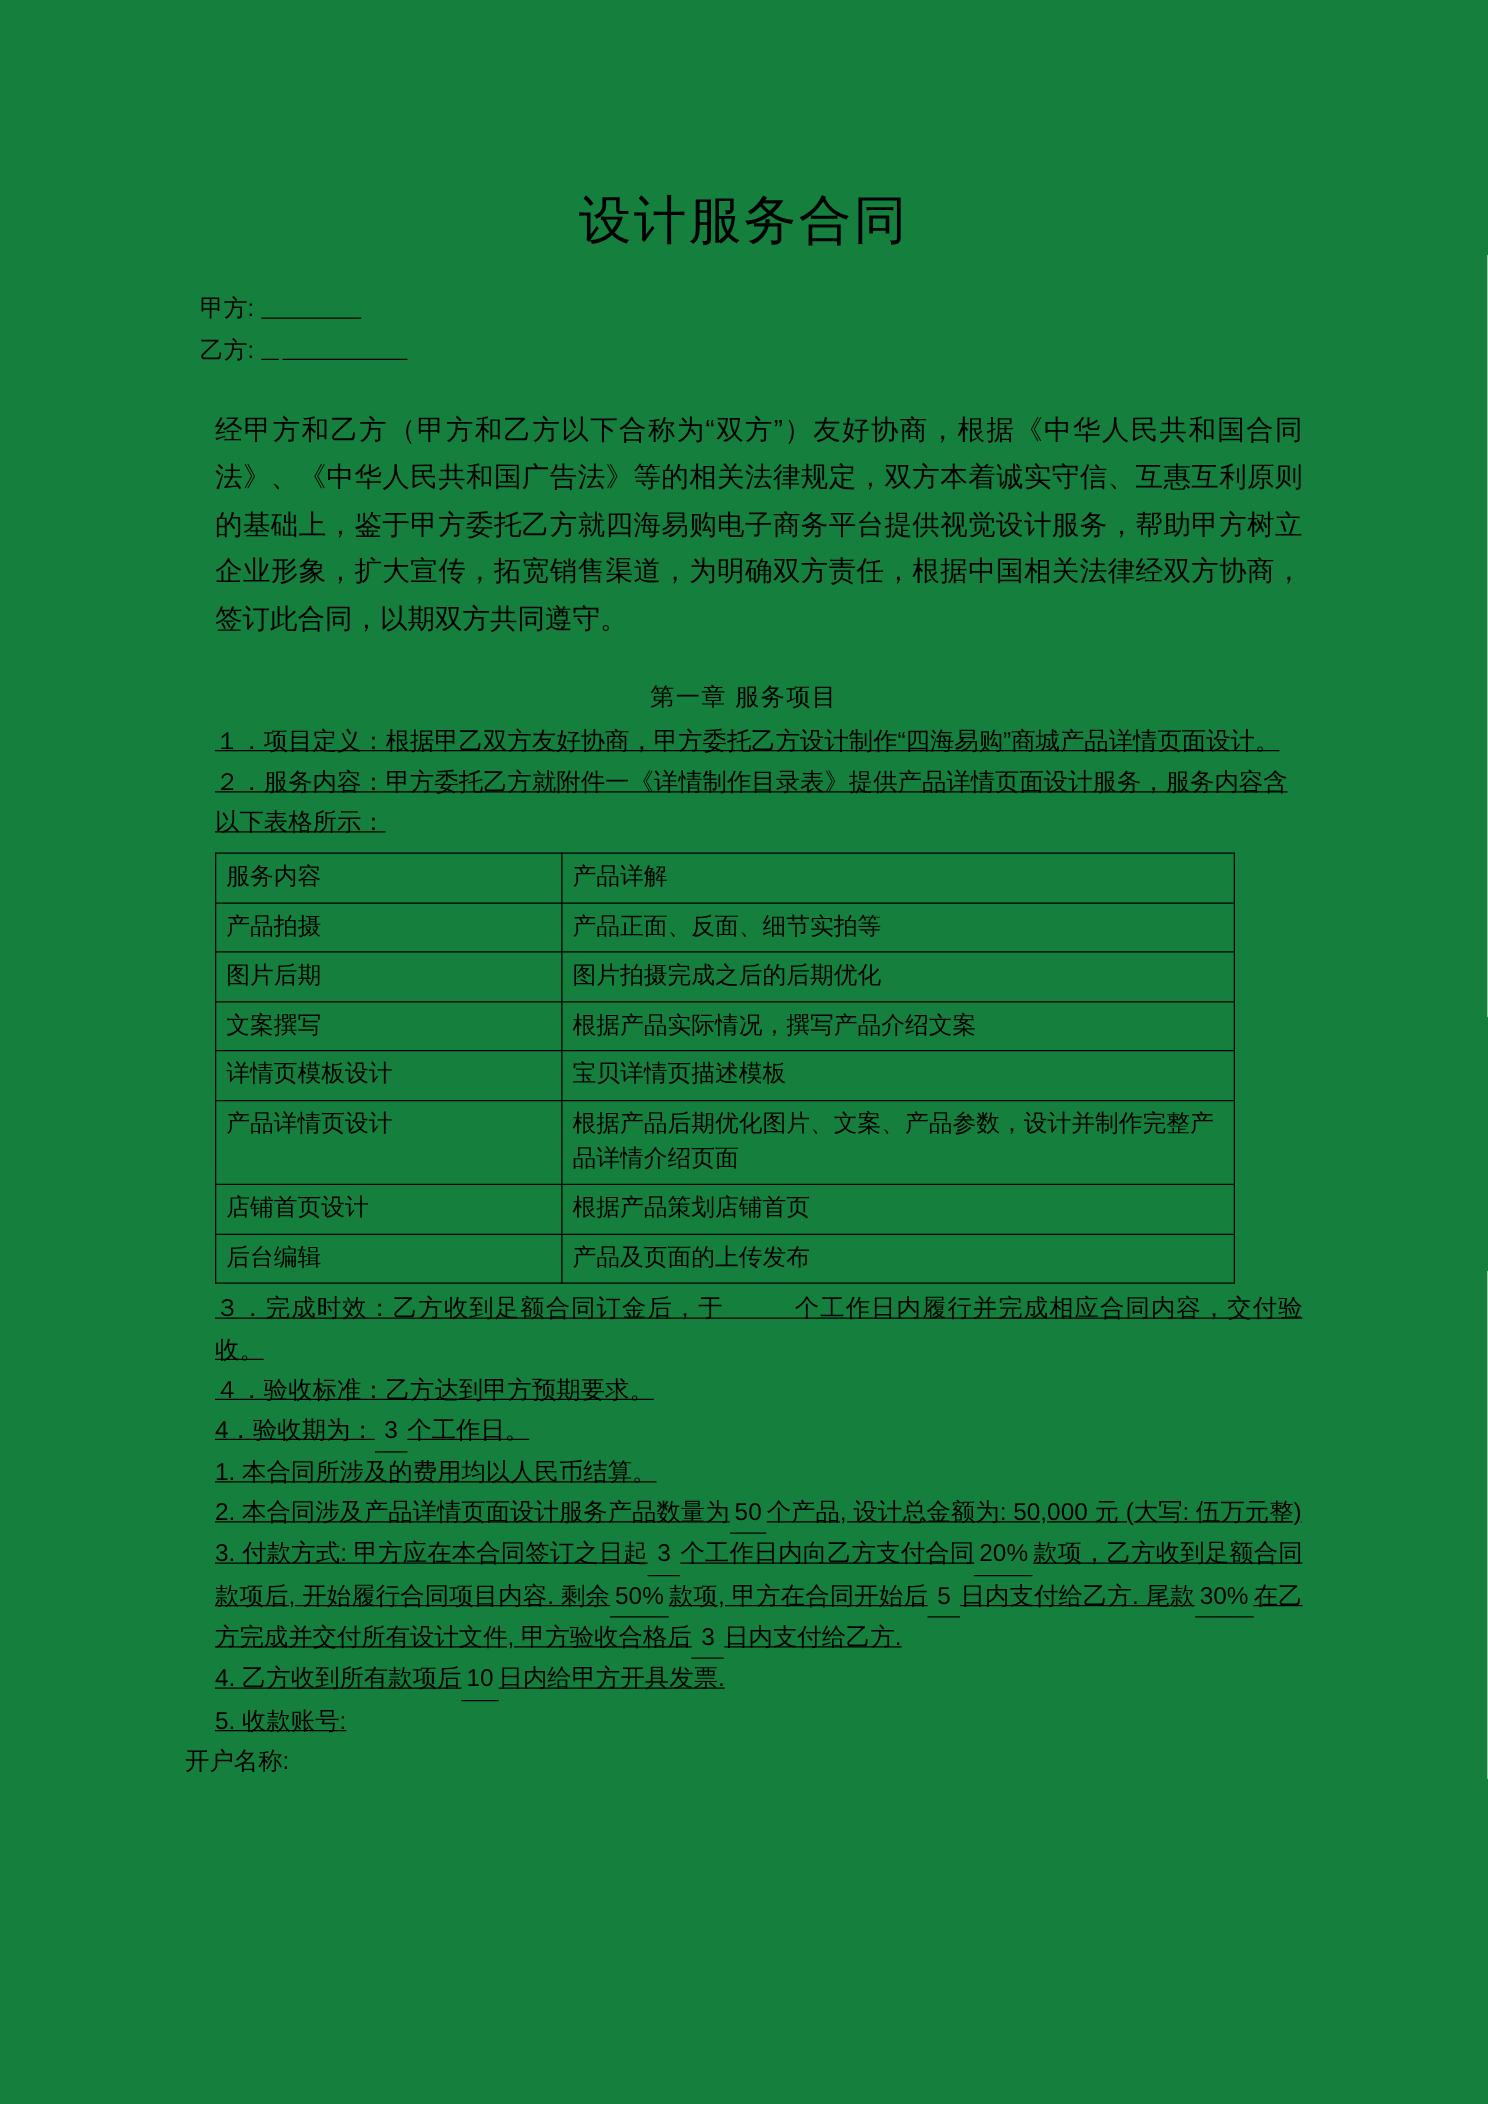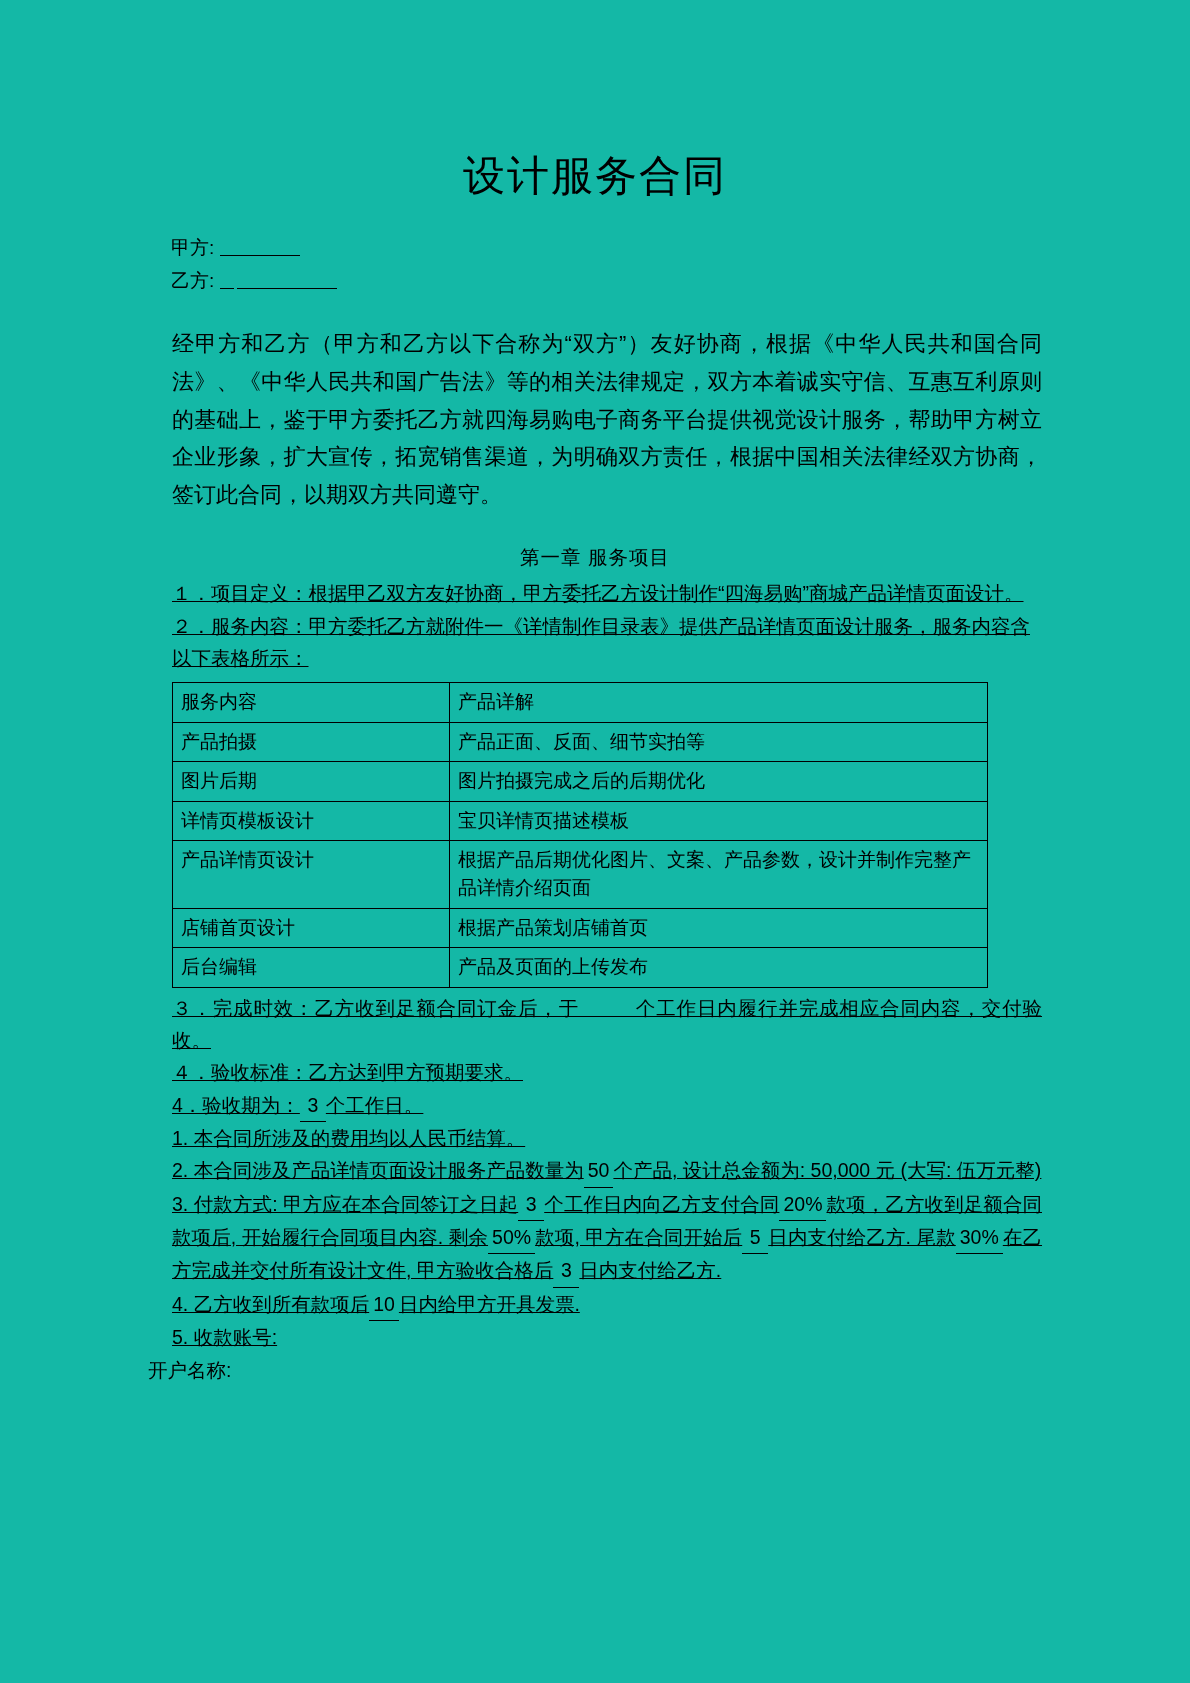--- a/index.html
+++ b/index.html
@@ -10,34 +10,34 @@
   body {
     font-family: "Liberation Sans", "DejaVu Sans", sans-serif;
     color: #000000;
   }
   .page {
     width: 1190px;
     height: 1683px;
     box-sizing: border-box;
     padding: 150px 148px 60px 148px;
     position: relative;
-    background: #14b8a6;
+    background: #15803d;
   }
   .doc-title {
     text-align: center;
     font-size: 42px;
     font-weight: normal;
     letter-spacing: 2px;
     margin: 0 0 28px 0;
     line-height: 1.25;
   }
   .party-line {
     font-size: 19px;
     line-height: 1.75;
-    margin-left: 23px;
+    margin-left: 12px;
   }
   .blank-ul {
     display: inline-block;
     border-bottom: 1.5px solid #000;
     min-width: 100px;
     height: 17px;
     vertical-align: -2px;
   }
   .blank-ul.short {
     min-width: 14px;
@@ -138,20 +138,24 @@
       </tr>
       <tr>
         <td class="col1">产品拍摄</td>
         <td>产品正面、反面、细节实拍等</td>
       </tr>
       <tr>
         <td class="col1">图片后期</td>
         <td>图片拍摄完成之后的后期优化</td>
       </tr>
       <tr>
+        <td class="col1">文案撰写</td>
+        <td>根据产品实际情况，撰写产品介绍文案</td>
+      </tr>
+      <tr>
         <td class="col1">详情页模板设计</td>
         <td>宝贝详情页描述模板</td>
       </tr>
       <tr>
         <td class="col1">产品详情页设计</td>
         <td>根据产品后期优化图片、文案、产品参数，设计并制作完整产品详情介绍页面</td>
       </tr>
       <tr>
         <td class="col1">店铺首页设计</td>
         <td>根据产品策划店铺首页</td>

